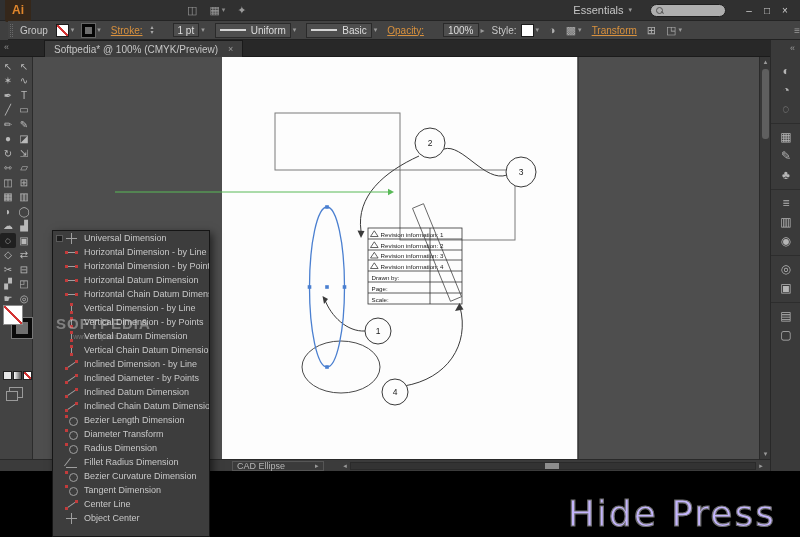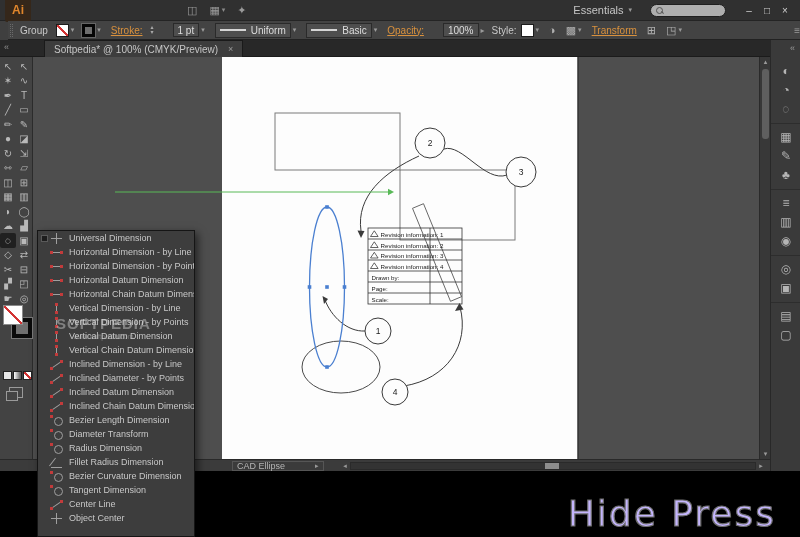--- a/index.html
+++ b/index.html
@@ -105,21 +105,21 @@
                border-top:1px solid #292929; font-size:9px; color:#b5b5b5; }
   .status-cell { position:absolute; left:232px; top:1px; height:10px; display:flex; align-items:center;
                  border:1px solid #565656; padding:0 4px; }
   .sb-arrow { margin-left:30px; font-size:7px; color:#9a9a9a; }
   .hscroll { position:absolute; left:340px; right:4px; top:1px; height:10px; display:flex; align-items:center; }
   .hs-arrow { width:10px; color:#9a9a9a; font-size:7px; text-align:center; }
   .hs-track { position:relative; flex:1; height:8px; background:#333; border:1px solid #2a2a2a; }
   .hs-thumb { position:absolute; left:48%; top:0; width:14px; height:6px; background:#8d8d8d; }
 
   
-  .flyout { position:absolute; left:37px; top:230px; width:158px; height:307px; background:#3d3d3d;
+  .flyout { position:absolute; left:52px; top:230px; width:158px; height:307px; background:#3d3d3d;
             border:1px solid #151515; box-shadow:3px 3px 8px rgba(0,0,0,0.55); z-index:10; overflow:hidden; }
   .mitem { height:14px; display:flex; align-items:center; padding-left:3px; color:#c8c8c8; font-size:9px;
            white-space:nowrap; }
   .marker { width:7px; height:7px; margin-right:2px; flex:none; }
   .mitem.current .marker { background:#1d1d1d; border:1px solid #5a5a5a; }
   .mi { position:relative; width:14px; height:11px; margin-right:5px; flex:none; }
   .mi::before, .mi::after { content:""; position:absolute; }
   .mi-h::before { left:1px; right:1px; top:5px; height:1px; background:#9f9f9f; }
   .mi-h::after  { left:0; top:4px; width:3px; height:3px; background:#c23b3b; box-shadow:10px 0 0 #c23b3b; }
   .mi-v::before { top:0; bottom:0; left:6px; width:1px; background:#9f9f9f; }

